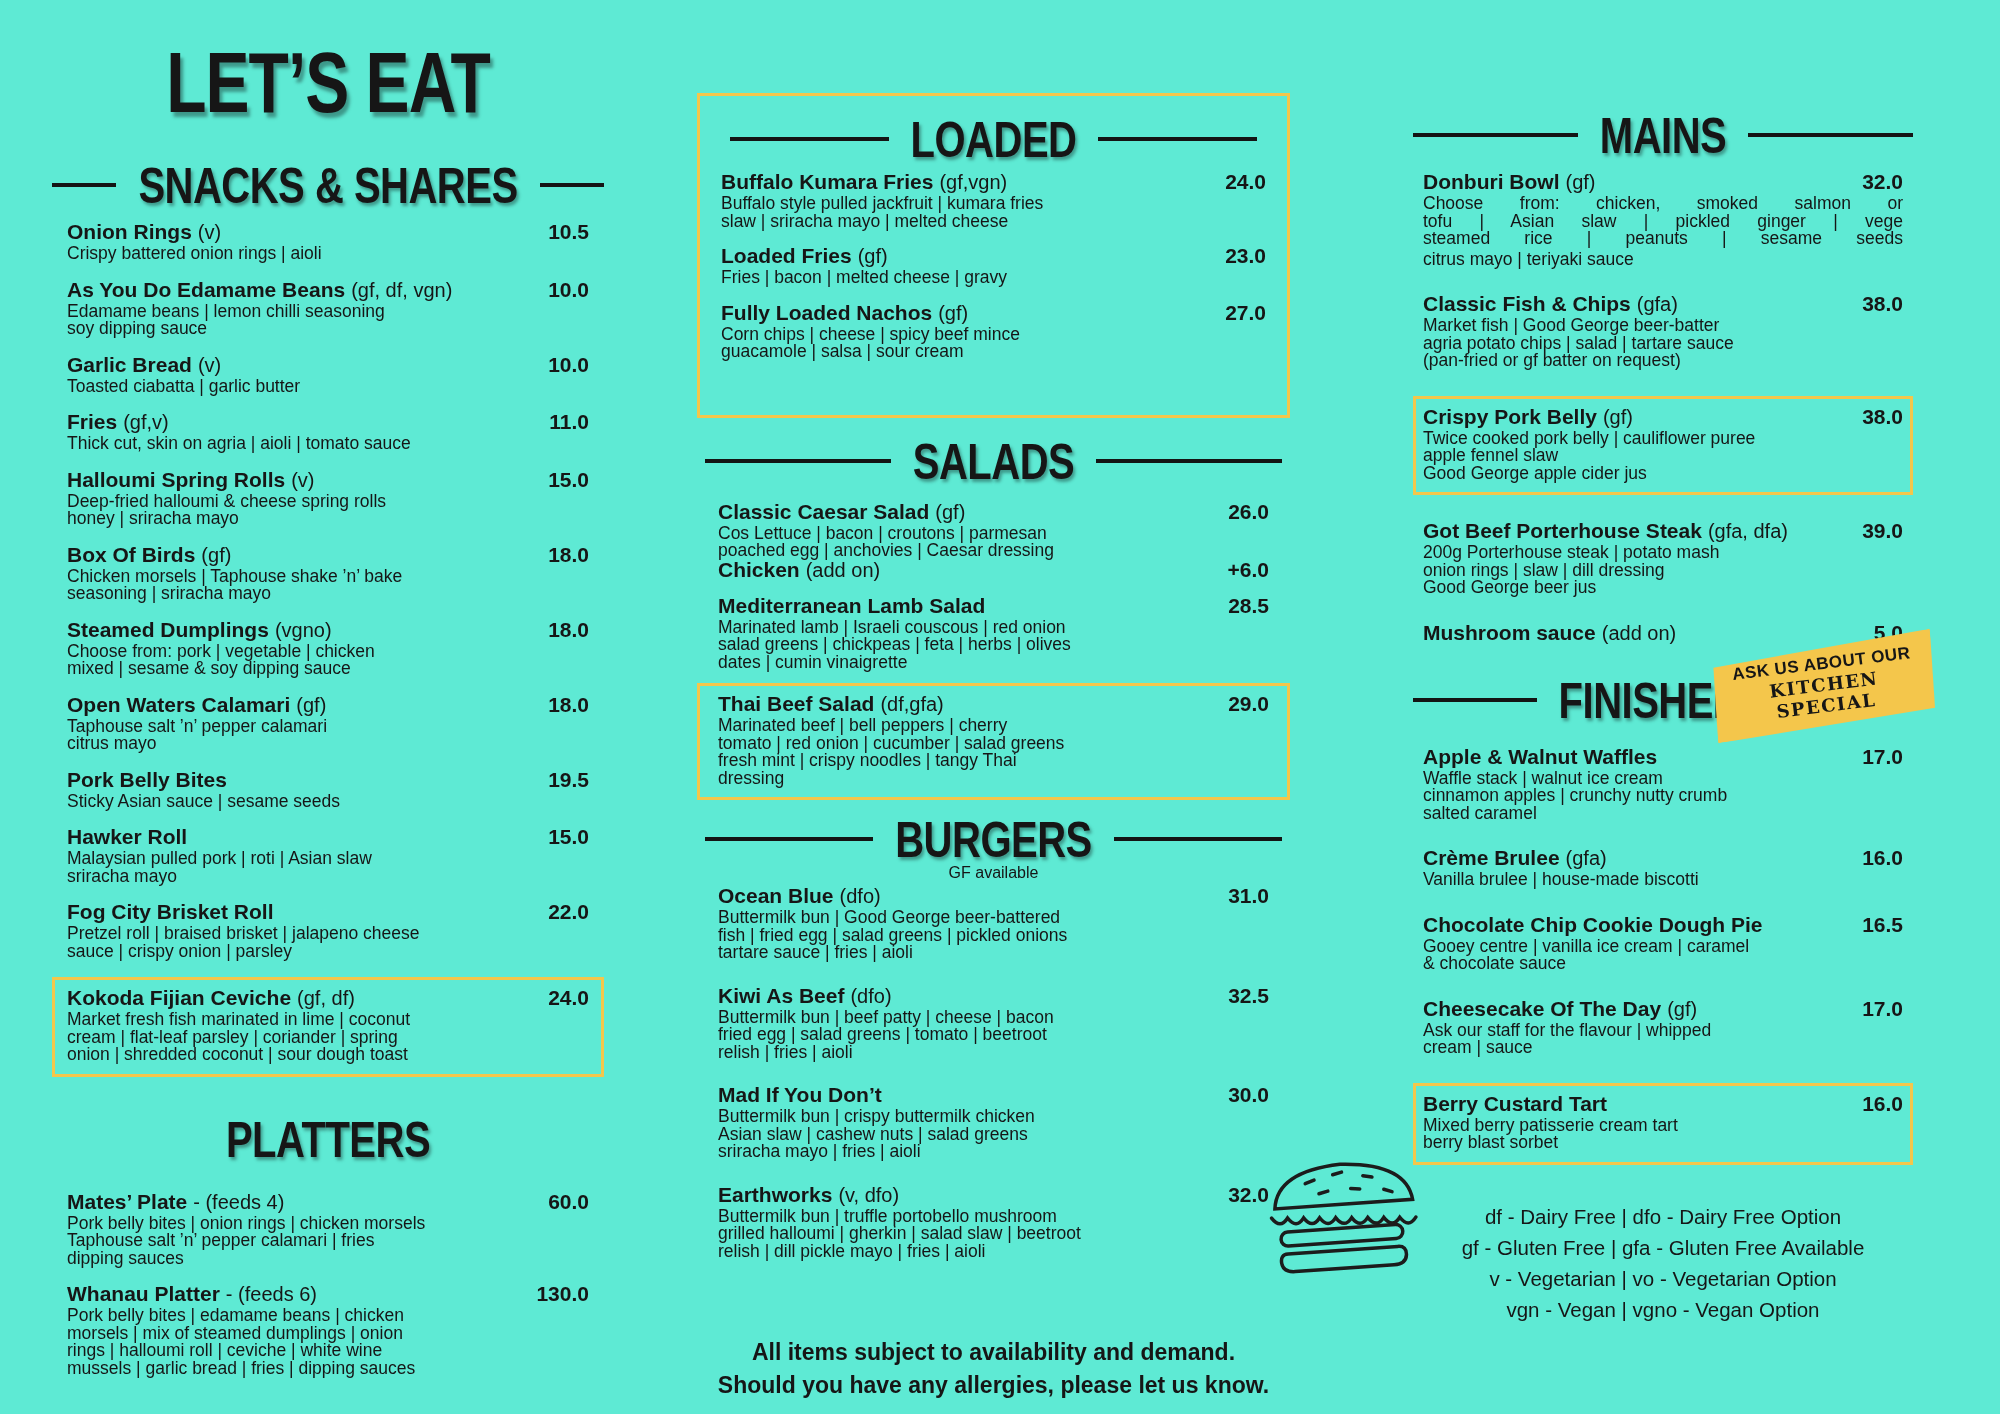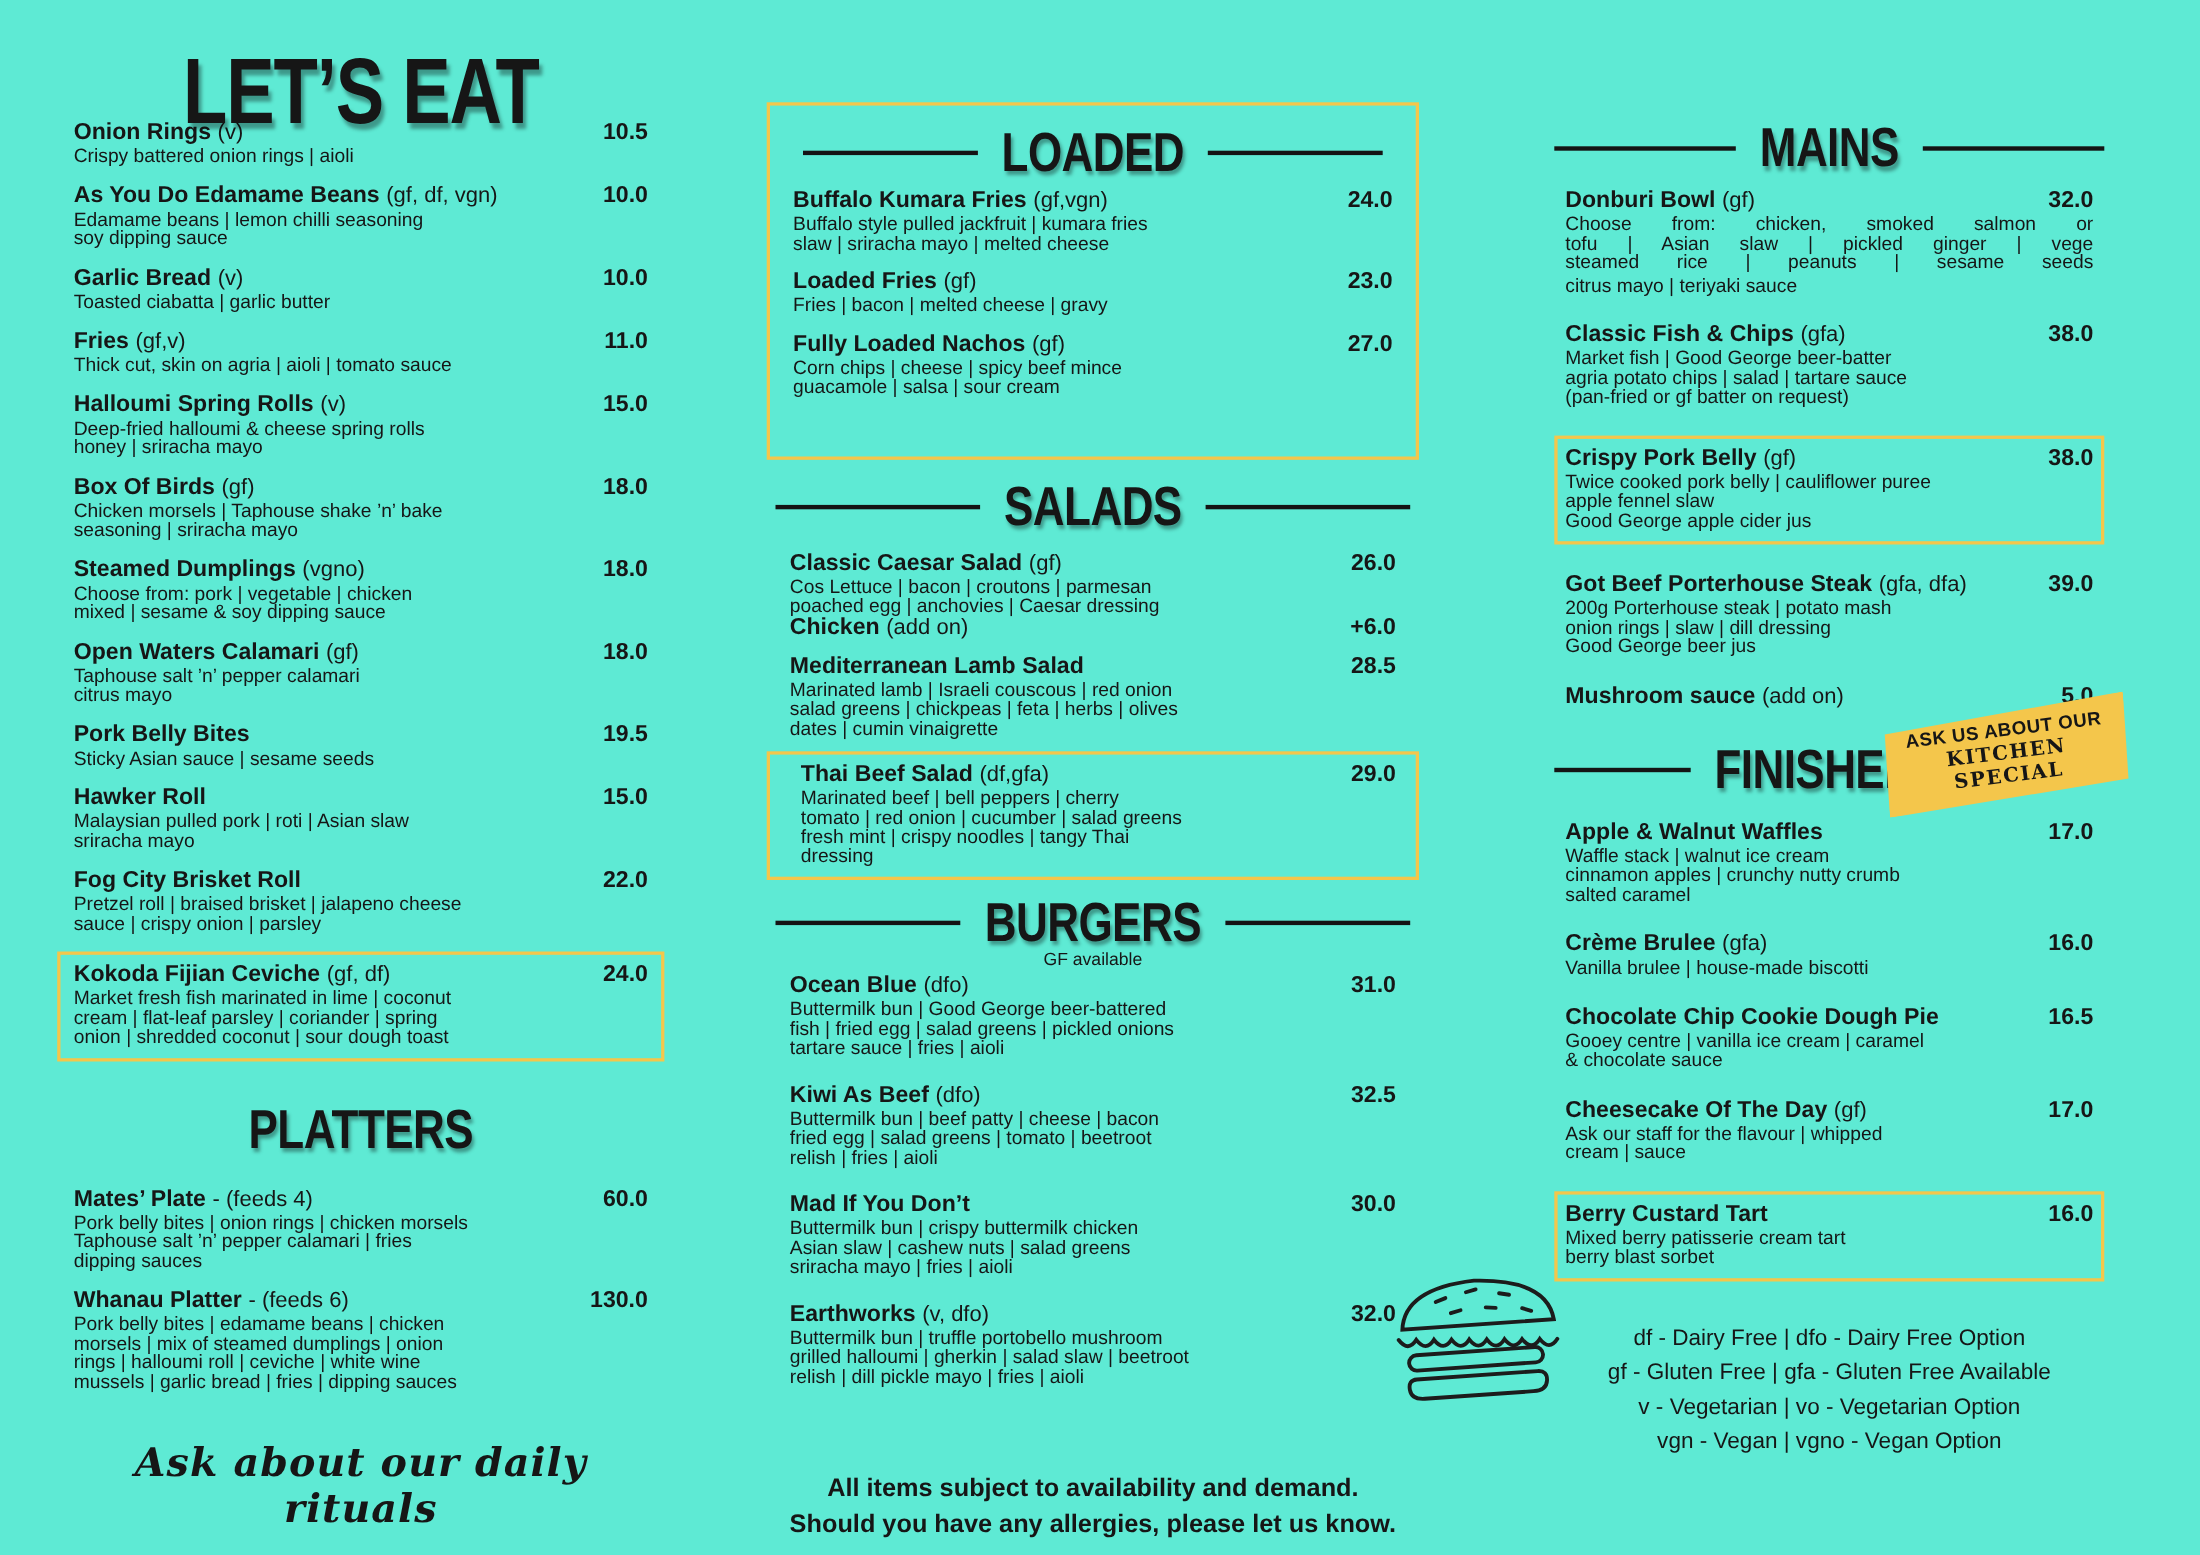--- a/index.html
+++ b/index.html
@@ -29,21 +29,21 @@
   .mains-list{margin-top:14px;}
   .finishers-list{margin-top:24px;}
   .sub-note{text-align:center;font-size:16px;margin:2px 0 4px;}
 
   .item{margin:0 0 17px;padding:0 15px;}
   .col-mid .item{padding:0 21px;margin-bottom:16px;}
   .burgers-list .item{margin-bottom:24px;}
   .col-right .item{padding:0 10px;margin-bottom:26px;}
   .item.boxed{border:3px solid var(--gold);padding-top:8px;padding-bottom:10px;}
   .col-left .item.boxed{padding-left:12px;padding-right:12px;}
-  .col-mid .item.boxed{padding-left:28px;padding-right:18px;margin-top:-4px;}
+  .col-mid .item.boxed{padding-left:18px;padding-right:18px;margin-top:-4px;}
   .col-right .item.boxed{padding-left:7px;padding-right:7px;}
 
   .item-head{display:flex;justify-content:space-between;align-items:flex-start;gap:26px;}
   .item-name{font-size:21px;line-height:19px;font-weight:bold;}
   .tags{font-weight:normal;font-size:20px;margin-left:6px;}
   .price{font-size:21px;line-height:20px;font-weight:bold;white-space:nowrap;}
   .desc{font-size:17.5px;line-height:17.5px;white-space:pre-line;margin-top:3px;}
   .desc:empty{display:none;}
   .desc.just{text-align:justify;text-align-last:justify;}
 
@@ -61,20 +61,25 @@
 </style>
 </head>
 <body>
 
 <div class="page">
 
   <div class="col col-left">
     <h1 class="main-title">LET’S EAT</h1>
 
     <section>
+      <div class="sec-header sh-snacks">
+        <span class="rule"></span>
+        <span class="sec-title">SNACKS &amp; SHARES</span>
+        <span class="rule"></span>
+      </div>
       <div>
 
           <div class="item">
             <div class="item-head">
               <span class="item-name"><b>Onion Rings</b><span class="tags">(v)</span></span>
               <span class="price">10.5</span>
             </div>
             <div class="desc">Crispy battered onion rings | aioli</div>
 
           </div>

